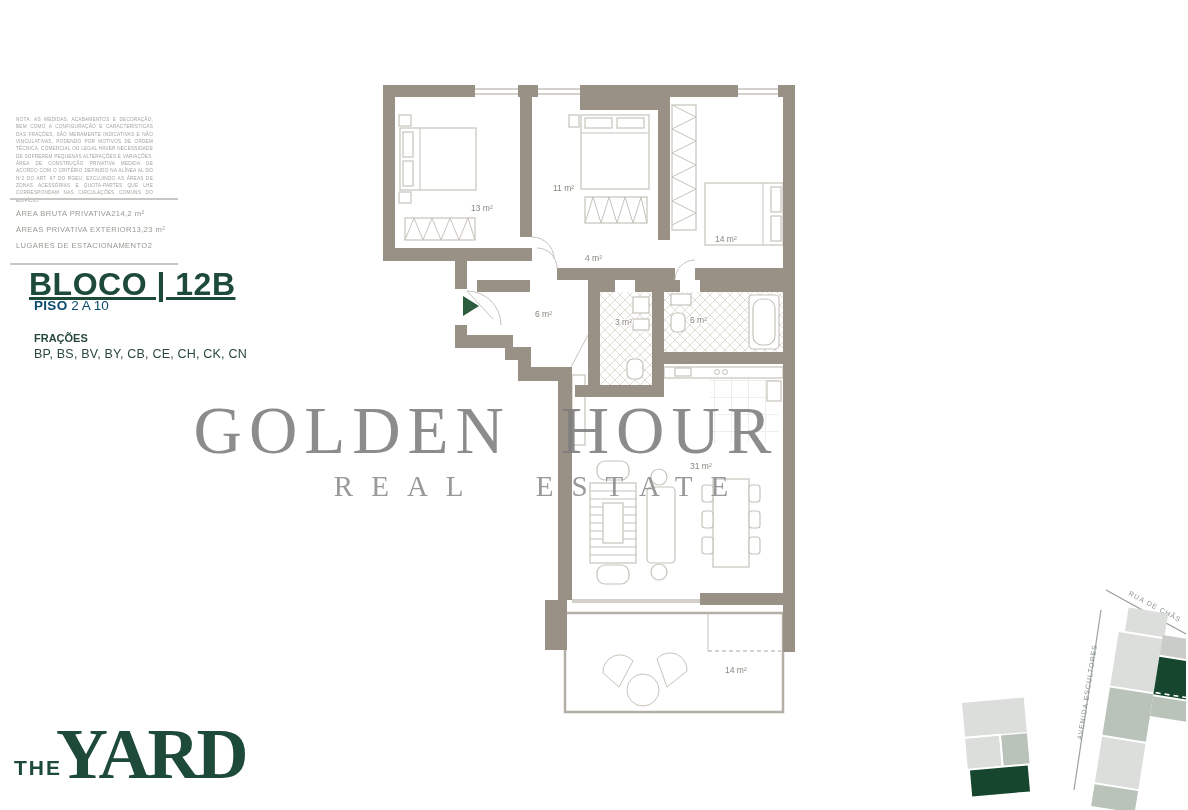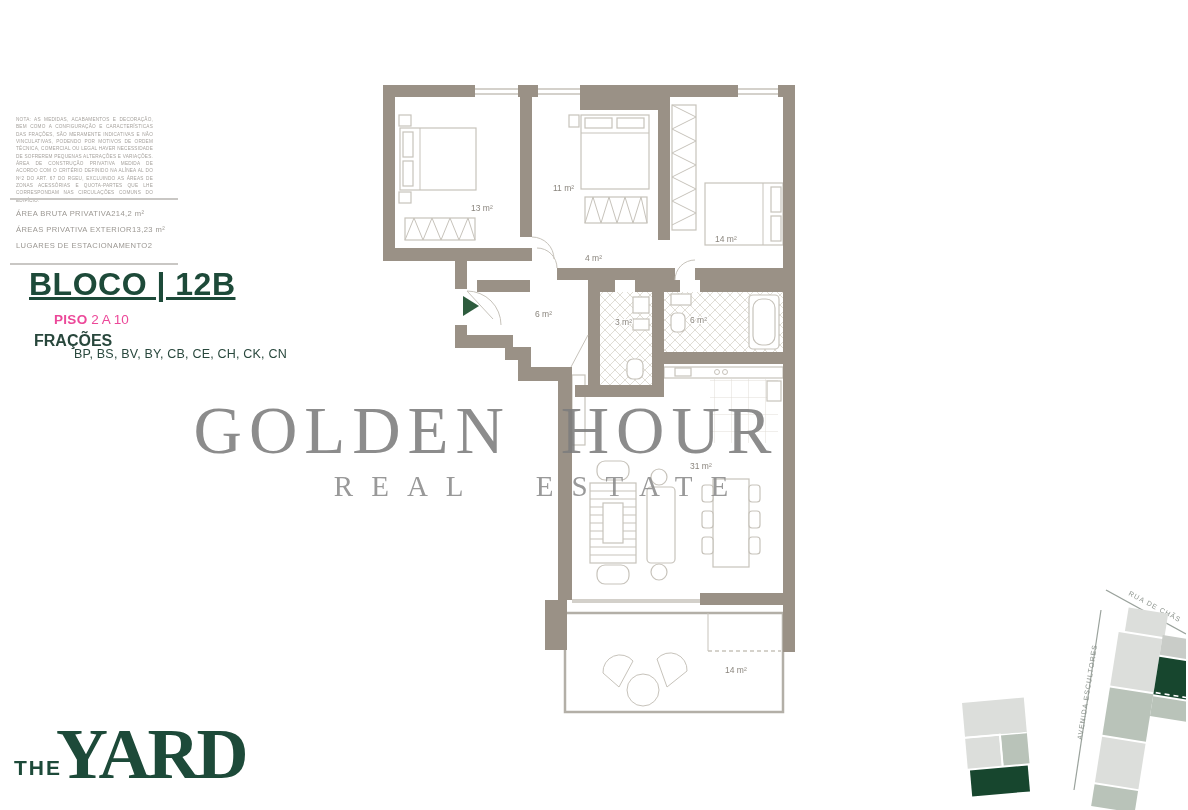--- a/index.html
+++ b/index.html
@@ -10,24 +10,24 @@
   
   .typology{left:24px;top:2px;font-size:116px;font-weight:bold;letter-spacing:-5px;
             color:#1d4a39;line-height:1;}
   .disclaimer{left:16px;top:116px;width:137px;font-size:4.7px;line-height:7.35px;
               color:#a6a29d;text-align:justify;letter-spacing:.2px;}
   .rule{left:10px;width:168px;height:2px;background:#c9c7c4;}
   .rule1{top:198px;} .rule2{top:263px;}
   .spec-row{left:16px;width:162px;display:flex;justify-content:flex-start;
             font-size:7.6px;letter-spacing:.4px;color:#9b9792;}
   .bloco{left:29px;top:266px;font-size:32px;font-weight:bold;color:#1d4a39;letter-spacing:.5px;text-decoration:underline;}
-  .piso{left:34px;top:312px;font-size:13.5px;color:#ec4899;margin-left:20px;}
+  .piso{left:34px;top:298px;font-size:13.5px;color:#0c4a6e;}
   .piso b{letter-spacing:.3px;}
-  .fracoes-label{left:34px;top:332px;font-size:16px;font-weight:bold;color:#28473c;}
-  .fracoes-value{left:34px;top:347px;font-size:12.5px;color:#28473c;letter-spacing:.2px;margin-left:40px;}
+  .fracoes-label{left:34px;top:332px;font-size:11px;font-weight:bold;color:#28473c;}
+  .fracoes-value{left:34px;top:347px;font-size:12.5px;color:#28473c;letter-spacing:.2px;}
 
   
   .wm-monogram{left:498px;top:272px;font-family:"Liberation Serif", serif;
                font-size:132px;line-height:1;color:#b08a63;opacity:.55;letter-spacing:-34px;
                z-index:5;}
   .wm-title{left:0;top:392px;width:972px;text-align:center;font-family:"Liberation Serif", serif;
             font-size:67px;color:#7d7d7d;opacity:.88;letter-spacing:7px;word-spacing:26px;
             z-index:5;}
   .wm-sub{left:0;top:470px;width:1080px;text-align:center;font-family:"Liberation Serif", serif;
           font-size:29px;color:#8b8b8b;opacity:.88;letter-spacing:18px;word-spacing:30px;

